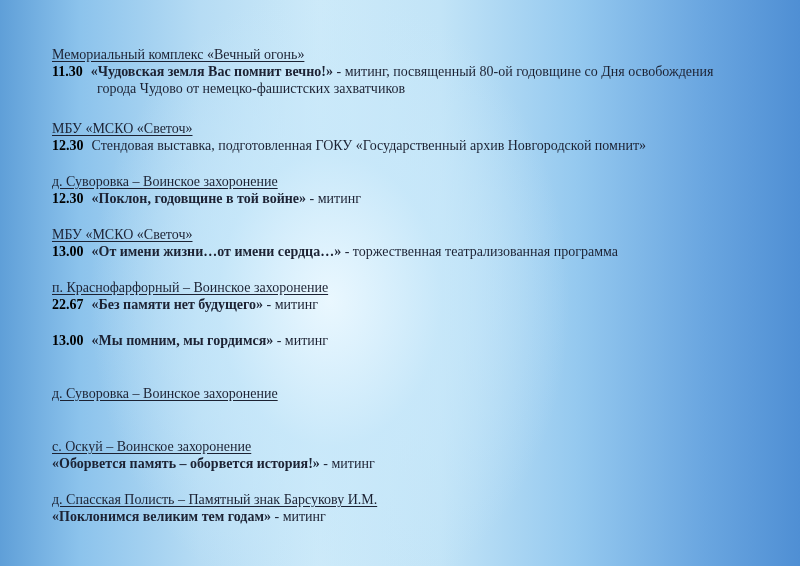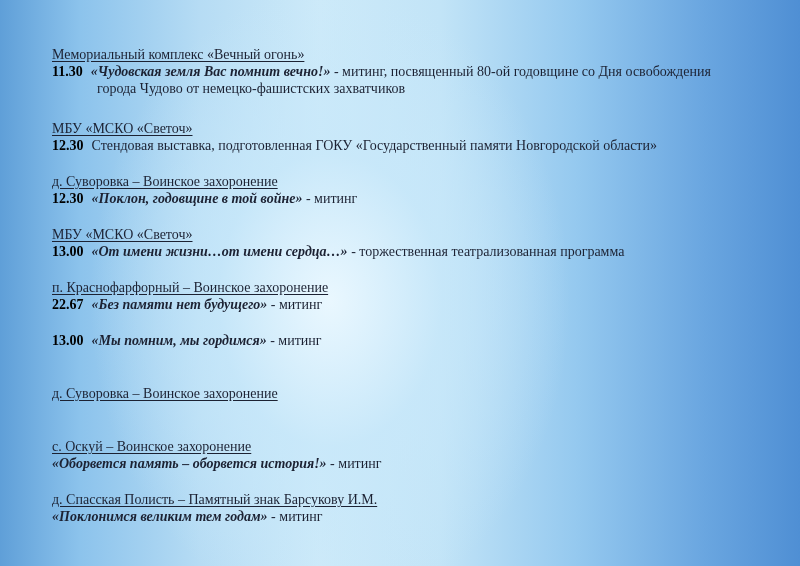--- a/index.html
+++ b/index.html
@@ -9,21 +9,21 @@
       color: #1c2233;
       background:
         radial-gradient(ellipse 320px 420px at 330px 300px, rgba(235,248,255,0.95) 0%, rgba(200,232,250,0.75) 35%, rgba(150,205,240,0.0) 75%),
         linear-gradient(90deg, #5f9fd8 0%, #8cc3ec 10%, #b6dcf4 25%, #cdeaf9 40%, #c2e4f7 55%, #95c9ef 72%, #6aa6e0 88%, #4f8fd4 100%);
     }
     .page { position: absolute; left: 12px; top: 0; width: 692px; height: 566px; margin-top: 38px; }
     .block { position: absolute; left: 40px; font-size: 14px; line-height: 17px; }
     .place { text-decoration: underline; text-underline-offset: 2px; white-space: nowrap; }
     .line { white-space: nowrap; }
     .time { color: #000000; font-weight: bold; margin-right: 8px; }
-    .title-it { font-style: italic; font-weight: bold; }
+    .title-it { font-weight: bold; }
     .cont { padding-left: 45px; white-space: nowrap; }
     .footer {
       position: absolute; left: 0; width: 800px; top: 528px; text-align: center;
       color: #c01f28; font-weight: bold; font-style: italic; font-size: 16px; letter-spacing: 0.5px;
       word-spacing: 6px;
     }
   </style>
 </head>
 <body>
 
@@ -33,21 +33,21 @@
     <div class="place">Мемориальный комплекс «Вечный огонь»</div>
     <div class="line">
       <span class="time">11.30</span><span class="title-it">«Чудовская земля Вас помнит вечно!»</span><span> - митинг, посвященный 80-ой годовщине со Дня освобождения</span>
     </div>
     <div class="cont">города Чудово от  немецко-фашистских захватчиков</div>
   </div>
 
   <div class="block" style="top:82px;">
     <div class="place">МБУ «МСКО «Светоч»</div>
     <div class="line">
-      <span class="time">12.30</span><span>Стендовая выставка, подготовленная ГОКУ «Государственный памяти Новгородской области»</span>
+      <span class="time">12.30</span><span>Стендовая выставка, подготовленная ГОКУ «Государственный архив Новгородской помнит»</span>
     </div>
   </div>
 
   <div class="block" style="top:135px;">
     <div class="place">д. Суворовка – Воинское захоронение</div>
     <div class="line">
       <span class="time">12.30</span><span class="title-it">«Поклон, годовщине в той войне»</span><span> - митинг</span>
     </div>
   </div>
 

